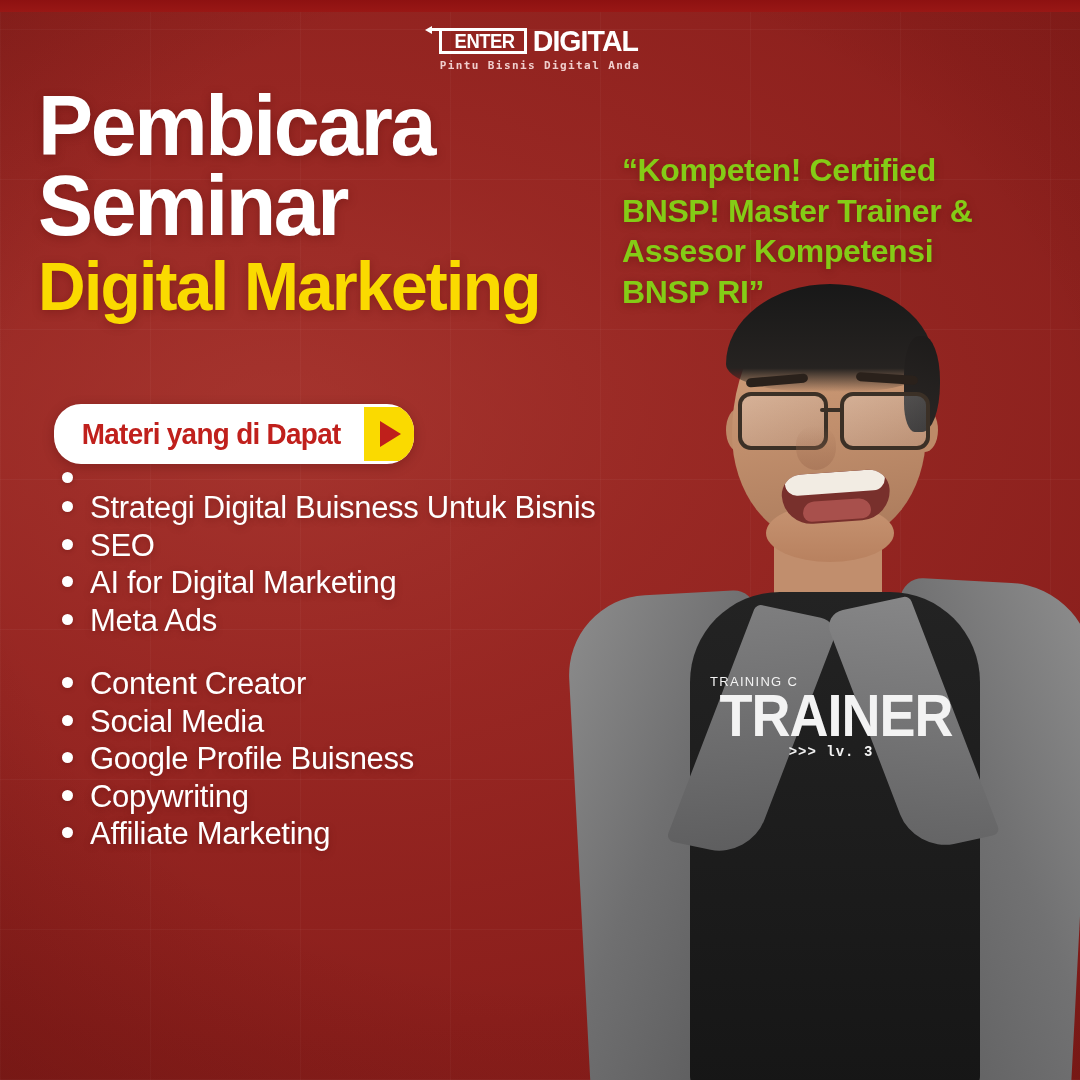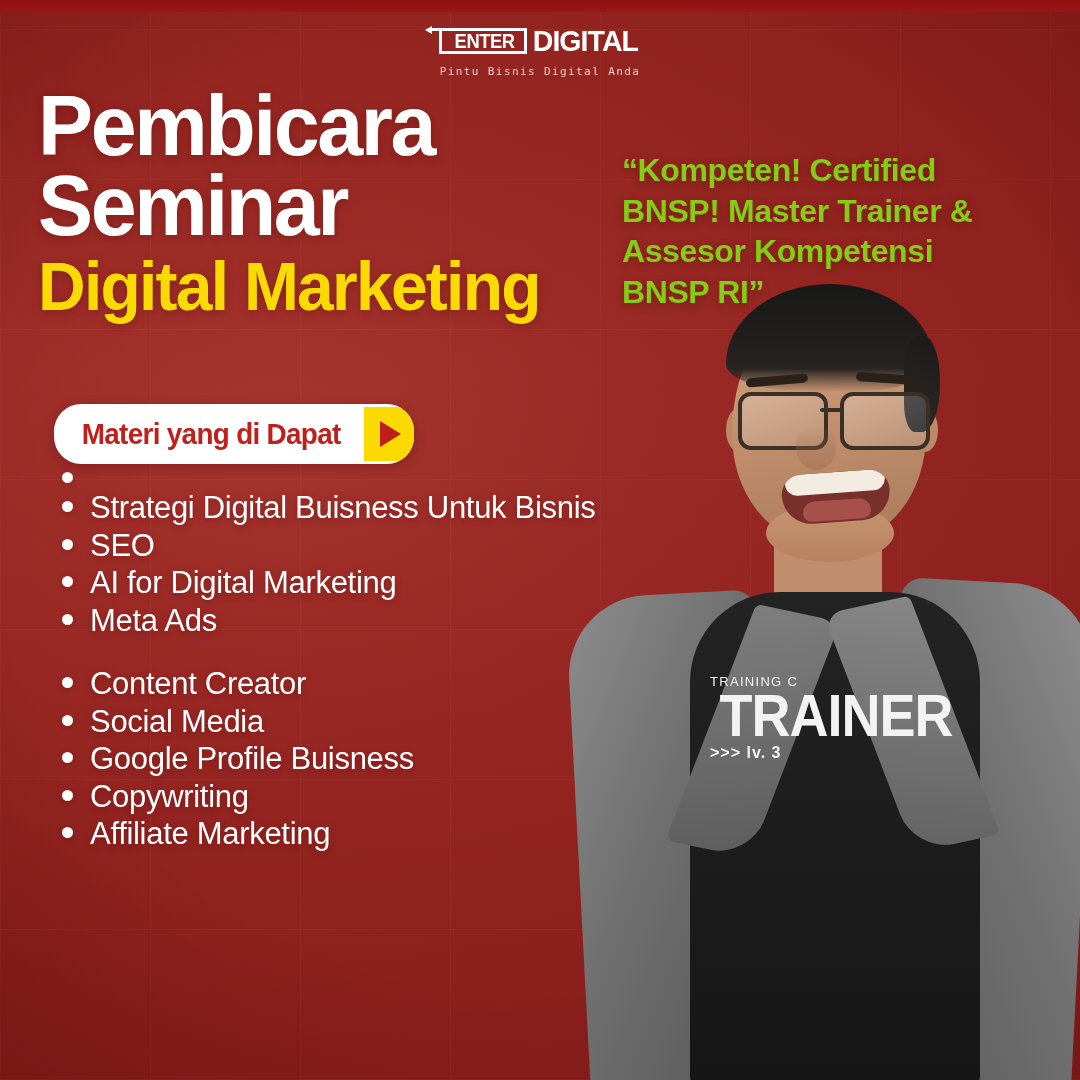--- a/index.html
+++ b/index.html
@@ -80,22 +80,22 @@
   .logo-arrow:after{
     content:"";position:absolute;left:0px;top:1.5px;width:0;height:0;
     border-top:4.5px solid transparent;border-bottom:4.5px solid transparent;
     border-right:7px solid #fff;
   }
   .logo-digital{
     color:#fff;font-weight:bold;font-size:30px;letter-spacing:-1px;line-height:1;
     margin-left:3px;transform:scaleX(.95);
   }
   .logo-tag{
-    margin-top:7px;color:#f0cfcd;font-size:11px;letter-spacing:1.4px;
-    font-family:"DejaVu Sans Mono","Liberation Mono",monospace;font-weight:normal;
+    margin-top:1px;color:#f0cfcd;font-size:11px;letter-spacing:1.4px;
+    font-family:"DejaVu Sans Mono","Liberation Mono",monospace;font-weight:bold;
   }
 
   
   .headline{position:absolute;left:38px;top:86px;z-index:8;}
   .h-line{
     color:#ffffff;font-weight:bold;font-size:86px;line-height:.93;
     letter-spacing:-2.5px;transform:scaleX(.96);transform-origin:left center;
     text-shadow:0 2px 10px rgba(90,12,10,.38);
   }
   .h-yellow{
@@ -244,21 +244,21 @@
   }
   .sp-shirt-txt{
     position:absolute;left:150px;top:398px;width:252px;text-align:center;
     color:#f3f3f3;pointer-events:none;
   }
   .shirt-small{font-size:13px;font-weight:normal;letter-spacing:1.3px;text-align:left;padding-right:14px;}
   .shirt-big{
     font-size:54px;font-weight:bold;letter-spacing:-1px;line-height:1.02;
     transform:scaleY(1.08);
   }
-  .shirt-lv{font-size:16px;font-weight:bold;letter-spacing:1px;text-align:left;padding-right:10px;}
+  .shirt-lv{font-size:14px;font-weight:bold;letter-spacing:1px;text-align:center;padding-right:10px;font-family:Liberation Mono, monospace;}
 </style>
 </head>
 <body>
 
 <div class="poster">
 
   <div class="bg-photo">
     <div class="brickwall"></div>
     <div class="bg-crowd">
       <div class="person" style="left:-20px;width:200px;height:330px;"></div>

